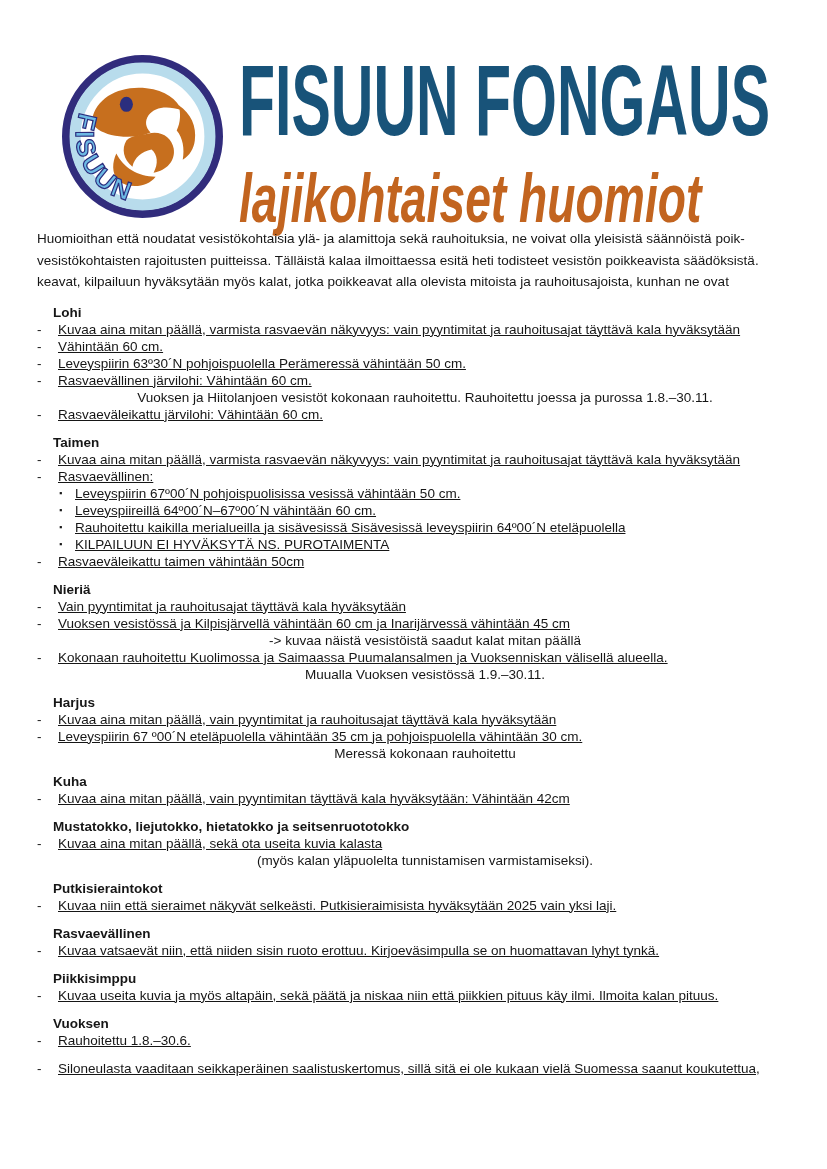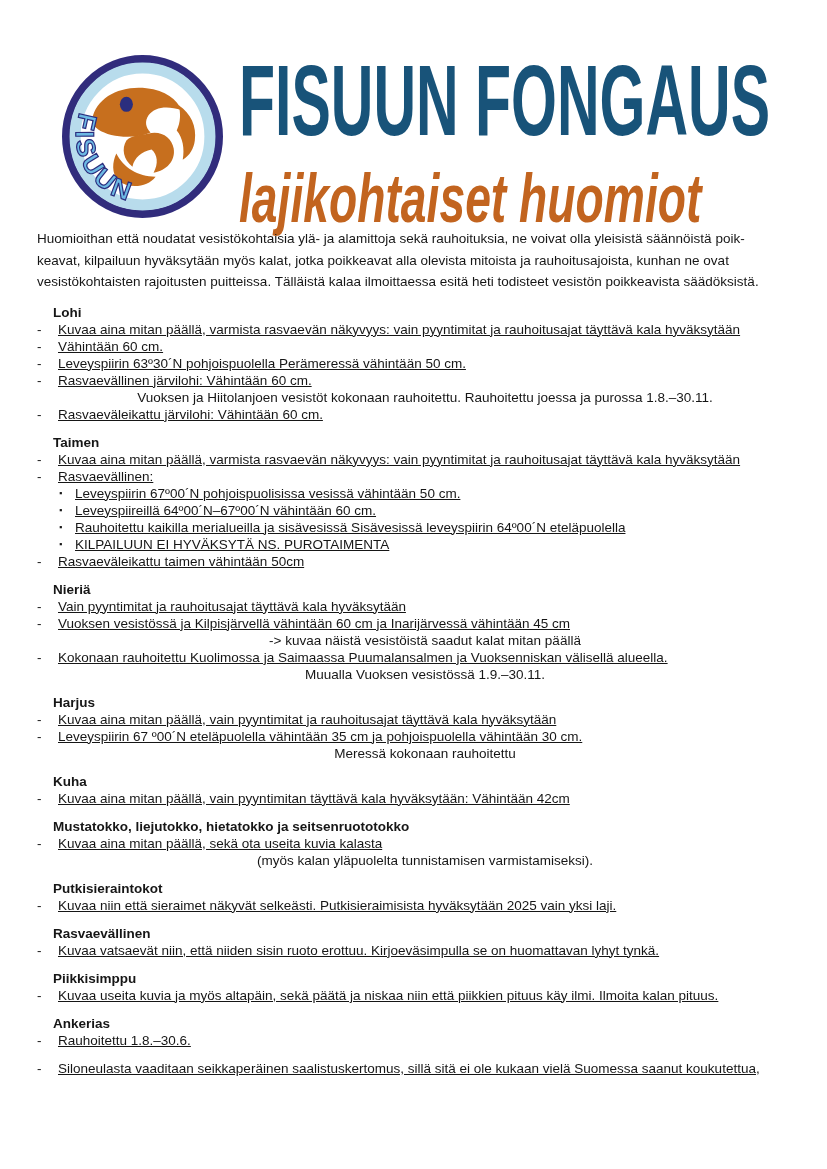--- a/index.html
+++ b/index.html
@@ -69,22 +69,22 @@
       </text>
     </svg>
   </div>
 
   <div class="title">FISUUN FONGAUS</div>
   <div class="subtitle">lajikohtaiset huomiot</div>
 
   <div class="content">
     <div class="intro">
         <div class="intro-line">Huomioithan että noudatat vesistökohtaisia ylä- ja alamittoja sekä rauhoituksia, ne voivat olla yleisistä säännöistä poik-</div>
+        <div class="intro-line">vesistökohtaisten rajoitusten puitteissa. Tälläistä kalaa ilmoittaessa esitä heti todisteet vesistön poikkeavista säädöksistä.</div>
         <div class="intro-line">keavat, kilpailuun hyväksytään myös kalat, jotka poikkeavat alla olevista mitoista ja rauhoitusajoista, kunhan ne ovat</div>
-        <div class="intro-line">vesistökohtaisten rajoitusten puitteissa. Tälläistä kalaa ilmoittaessa esitä heti todisteet vesistön poikkeavista säädöksistä.</div>
       </div>
     <div>
         <section class="sec">
           <div class="sec-title">Lohi</div>
           <div class="item">
             <span class="marker">-</span>
             <span class="itext">Kuvaa aina mitan päällä, varmista rasvaevän näkyvyys: vain pyyntimitat ja rauhoitusajat täyttävä kala hyväksytään</span>
           </div>
           <div class="item">
             <span class="marker">-</span>
@@ -194,21 +194,21 @@
           </div>
         </section>
         <section class="sec">
           <div class="sec-title">Piikkisimppu</div>
           <div class="item">
             <span class="marker">-</span>
             <span class="itext">Kuvaa useita kuvia ja myös altapäin, sekä päätä ja niskaa niin että piikkien pituus käy ilmi. Ilmoita kalan pituus.</span>
           </div>
         </section>
         <section class="sec">
-          <div class="sec-title">Ankerias</div>
+          <div class="sec-title">Vuoksen</div>
           <div class="item">
             <span class="marker">-</span>
             <span class="itext">Rauhoitettu 1.8.–30.6.</span>
           </div>
         </section>
         <section class="sec">
           <div class="item">
             <span class="marker">-</span>
             <span class="itext">Siloneulasta vaaditaan seikkaperäinen saalistuskertomus, sillä sitä ei ole kukaan vielä Suomessa saanut koukutettua,</span>
           </div>

